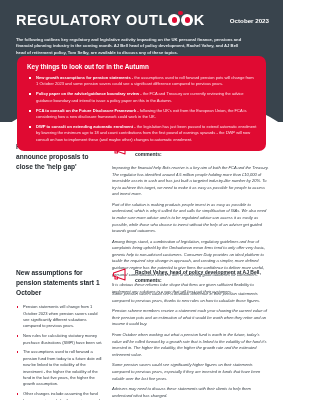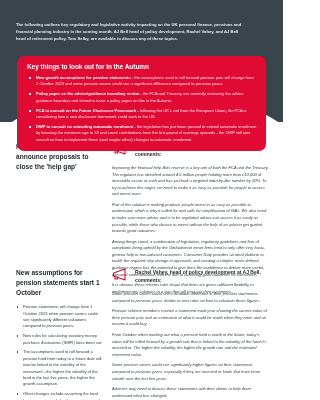--- a/index.html
+++ b/index.html
@@ -194,20 +194,29 @@
 </head>
 <body>
 
 <div id="page">
 
   <div class="header-bg">
     <div class="header-wave"></div>
   </div>
 
   <div class="header-inner">
+    <div class="title-row">
+      <div class="brand-title">
+        <span>REGULATORY OUTL</span>
+        <span class="dot-o first"></span>
+        <span class="dot-o"></span>
+        <span>K</span>
+      </div>
+      <div class="date-label">October 2023</div>
+    </div>
     <div class="intro-text">The following outlines key regulatory and legislative activity impacting on the UK personal finance, pensions and financial planning industry in the coming month. AJ Bell head of policy development, Rachel Vahey, and AJ Bell head of retirement policy, Tom Selby, are available to discuss any of these topics.</div>
   </div>
 
   <div class="key-box">
     <div class="key-box-title">Key things to look out for in the Autumn</div>
     <ul class="key-list">
       <li class="key-item">
         <b>New growth assumptions for pension statements</b><span> - the assumptions used to roll forward pension pots will change from 1 October 2023 and some pension savers could see a significant difference compared to previous years.</span>
       </li>
       <li class="key-item">

